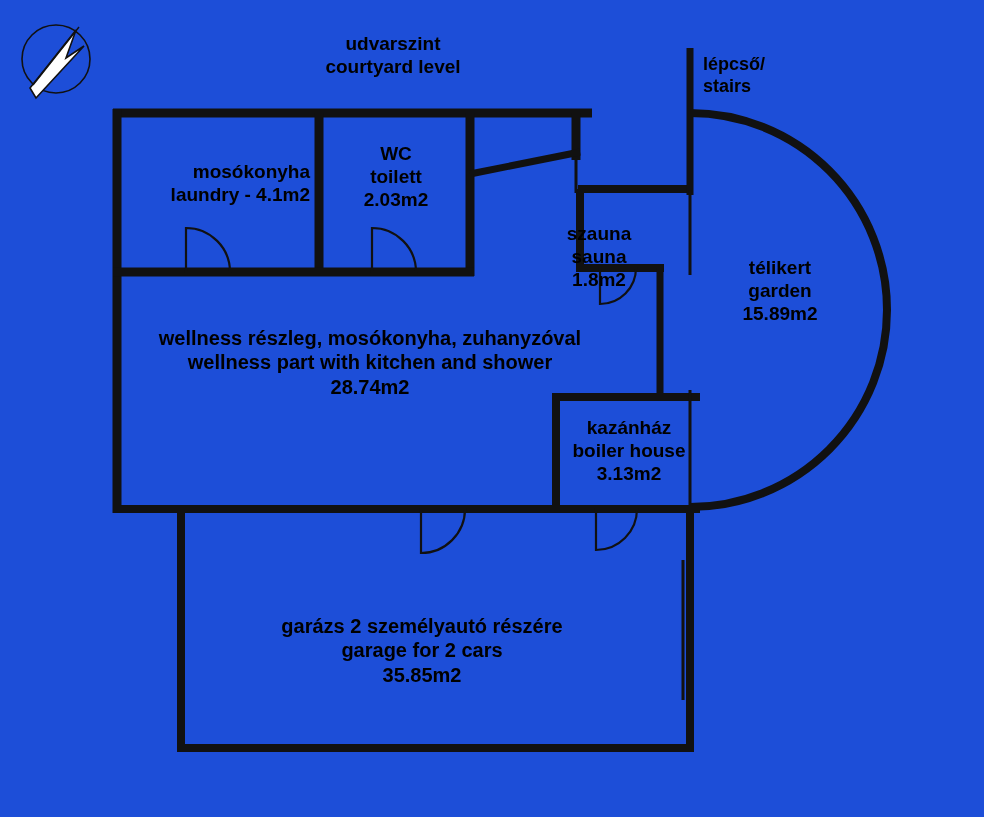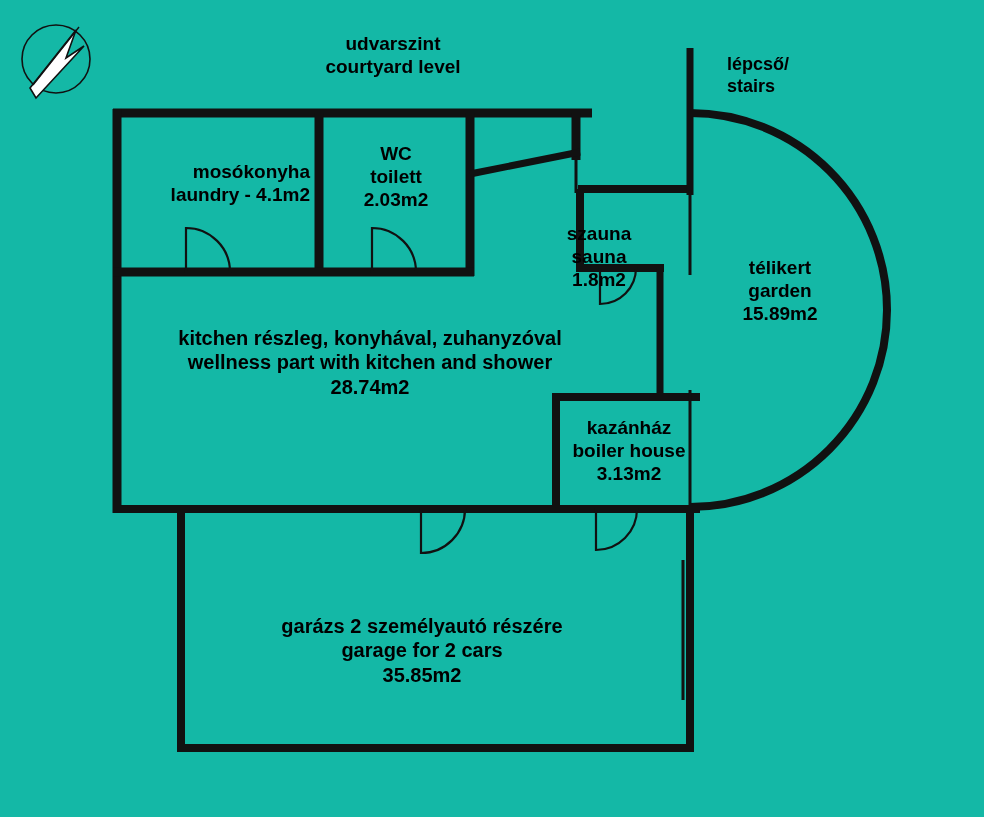--- a/index.html
+++ b/index.html
@@ -9,21 +9,21 @@
   }
   body {
     font-family: "Liberation Sans", sans-serif;
     color: #111111;
   }
   #plan {
     position: relative;
     width: 984px;
     height: 817px;
     overflow: hidden;
-    background: #14b8a6;
+    background: #1d4ed8;
   }
   .lbl {
     position: absolute;
     text-align: center;
     font-weight: bold;
     line-height: 1.22;
     color: #000000;
     white-space: pre-line;
     pointer-events: none;
   }
@@ -107,40 +107,40 @@
     <g>
       <circle cx="56" cy="59" r="34" fill="none" stroke="#111111" stroke-width="1.6"></circle>
       <path d="M 30 88 L 76 30 L 66 58 L 84 46 L 36 98 Z" fill="#ffffff" stroke="#111111" stroke-width="1.6"></path>
       <line x1="33" y1="85" x2="79" y2="27" stroke="#111111" stroke-width="1.4"></line>
     </g>
   </svg>
 
   <div class="lbl lbl-title" style="left:243px; top:32px; width:300px;">udvarszint
 courtyard level</div>
 
-  <div class="lbl lbl-stairs" style="left:703px; top:54px; width:160px;margin-left:24px;">lépcső/
+  <div class="lbl lbl-stairs" style="left:703px; top:54px; width:160px;">lépcső/
 stairs</div>
 
   <div class="lbl lbl-room" style="left:128px; top:160px; width:182px;text-align:right;">mosókonyha
 laundry - 4.1m2</div>
 
   <div class="lbl lbl-room" style="left:325px; top:142px; width:142px;">WC
 toilett
 2.03m2</div>
 
 
   <div class="lbl lbl-room" style="left:544px; top:186px; width:110px;margin-top:36px;">szauna
 sauna
 1.8m2</div>
 
   <div class="lbl lbl-room" style="left:700px; top:256px; width:160px;">télikert
 garden
 15.89m2</div>
 
-  <div class="lbl lbl-big" style="left:130px; top:326px; width:480px;">kitchen részleg, konyhával, zuhanyzóval
+  <div class="lbl lbl-big" style="left:130px; top:326px; width:480px;">wellness részleg, mosókonyha, zuhanyzóval
 wellness part with kitchen and shower
 28.74m2</div>
 
   <div class="lbl lbl-room" style="left:556px; top:416px; width:146px;">kazánház
 boiler house
 3.13m2</div>
 
   <div class="lbl lbl-big" style="left:212px; top:614px; width:420px;">garázs 2 személyautó részére
 garage for 2 cars
 35.85m2</div>

